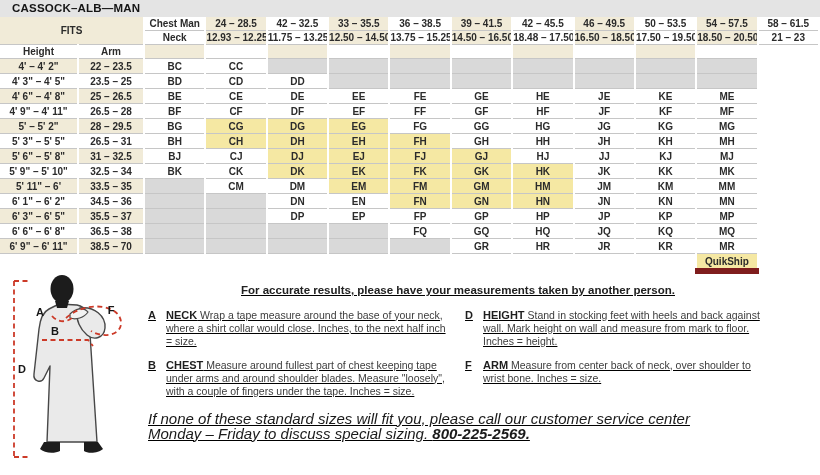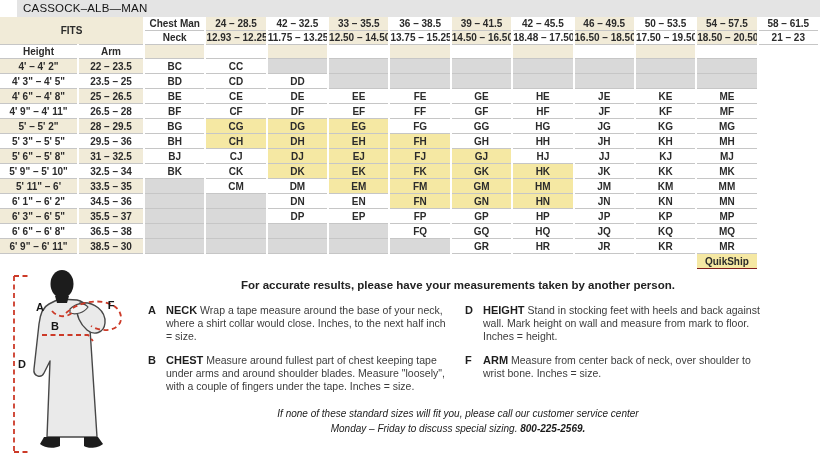--- a/index.html
+++ b/index.html
@@ -10,52 +10,52 @@
   }
   :root{
     --cream:#f1ebd8;
     --yellow:#f5e8a3;
     --gray:#d9d9d9;
     --red:#cc3a28;
     --ink:#2b2b2b;
   }
   .title-bar{
     height:17px;line-height:17px;background:#e4e4e4;
-    font-size:11.5px;font-weight:normal;color:#141414;
-    padding-left:6px;letter-spacing:.2px;margin-left:17px;
+    font-size:11.5px;font-weight:bold;color:#141414;
+    padding-left:12px;letter-spacing:.2px;
   }
   table.size-chart{
     width:820px;border-collapse:collapse;table-layout:fixed;
   }
   table.size-chart td{
     font-size:10px;font-weight:bold;color:var(--ink);
     height:14px;padding:0;text-align:center;vertical-align:middle;
     border-bottom:1px solid #c6c6c6;border-right:2px solid #fff;
     overflow:hidden;white-space:nowrap;
   }
   table.size-chart tr.hdr td{height:13px;}
   td.cream{background:var(--cream);}
   td.yellow{background:var(--yellow);}
   td.grayc{background:var(--gray);}
   td.fits{background:var(--cream);font-size:11px;}
   td.hlabel{text-align:right;padding-right:7px;font-size:10.5px;}
   td.rlabel{text-align:left;padding-left:6px;font-size:10.5px;}
   td.hcell{text-align:left;padding-left:6px;}
   tr.quikrow td{border-bottom:none;background:#fff;}
-  tr.quikrow td.quik{background:var(--yellow);border-bottom:1px solid #7f1d1d;}
+  tr.quikrow td.quik{background:var(--yellow);border-bottom:6px solid #7f1d1d;}
   .lower{display:flex;align-items:flex-start;height:204px;}
   .figure-wrap{width:142px;flex:0 0 142px;}
-  .content{flex:1;padding:9px 52px 0 6px;}
+  .content{flex:1;padding:9px 52px 0 6px;text-decoration:underline;}
   .intro{ text-align:center;font-size:11.5px;font-weight:bold;color:#222;line-height:14.5px;}
   .instr-grid{display:flex;gap:14px;margin-top:11px;}
   .instr-col{flex:1;display:flex;flex-direction:column;gap:11px;}
   .instr-item{display:flex;font-size:10.5px;color:#3c3c3c;line-height:13px;}
   .instr-letter{width:18px;flex:0 0 18px;font-weight:bold;color:#1e1e1e;font-size:11px;}
   .instr-term{font-weight:bold;color:#1e1e1e;font-size:11px;}
-  .footnote{margin-top:13px;text-align:center;font-style:italic;font-size:10px;color:#1a1a1a;line-height:15px;}
+  .footnote{margin-top:13px;text-align:left;font-style:italic;font-size:15px;color:#1a1a1a;line-height:15px;}
   .footnote b{font-weight:bold;}
   svg text{font-family:"Liberation Sans",sans-serif;font-weight:bold;font-size:11px;fill:#161616;}
 </style>
 </head>
 <body>
 
 <div class="title-bar">CASSOCK–ALB—MAN</div>
 
 <table class="size-chart">
   <colgroup>
@@ -179,21 +179,21 @@
         <td class="yellow">EG</td>
         <td>FG</td>
         <td>GG</td>
         <td>HG</td>
         <td>JG</td>
         <td>KG</td>
         <td>MG</td>
       </tr>
       <tr>
         <td class="hcell ">5' 3" – 5' 5"</td>
-        <td>29.5 – 36</td>
+        <td>26.5 – 31</td>
         <td>BH</td>
         <td class="yellow">CH</td>
         <td class="yellow">DH</td>
         <td class="yellow">EH</td>
         <td class="yellow">FH</td>
         <td>GH</td>
         <td>HH</td>
         <td>JH</td>
         <td>KH</td>
         <td>MH</td>
@@ -277,21 +277,21 @@
         <td class="grayc"></td>
         <td>FQ</td>
         <td>GQ</td>
         <td>HQ</td>
         <td>JQ</td>
         <td>KQ</td>
         <td>MQ</td>
       </tr>
       <tr>
         <td class="hcell cream">6' 9" – 6' 11"</td>
-        <td class="cream">38.5 – 30</td>
+        <td class="cream">38.5 – 70</td>
         <td class="grayc"></td>
         <td class="grayc"></td>
         <td class="grayc"></td>
         <td class="grayc"></td>
         <td class="grayc"></td>
         <td>GR</td>
         <td>HR</td>
         <td>JR</td>
         <td>KR</td>
         <td>MR</td>

